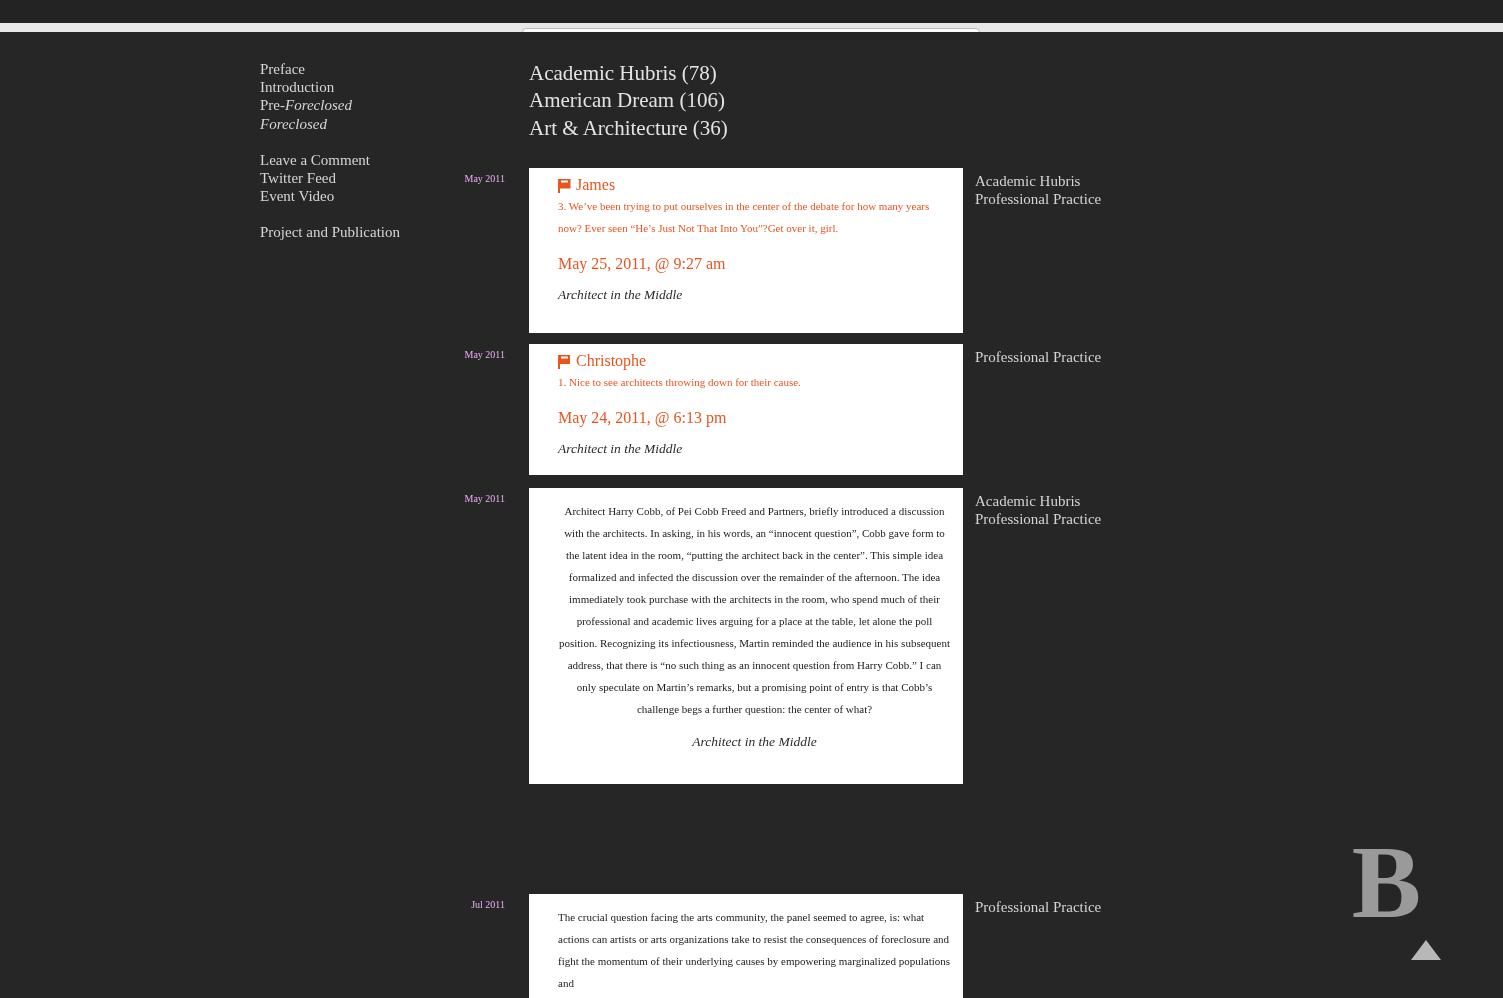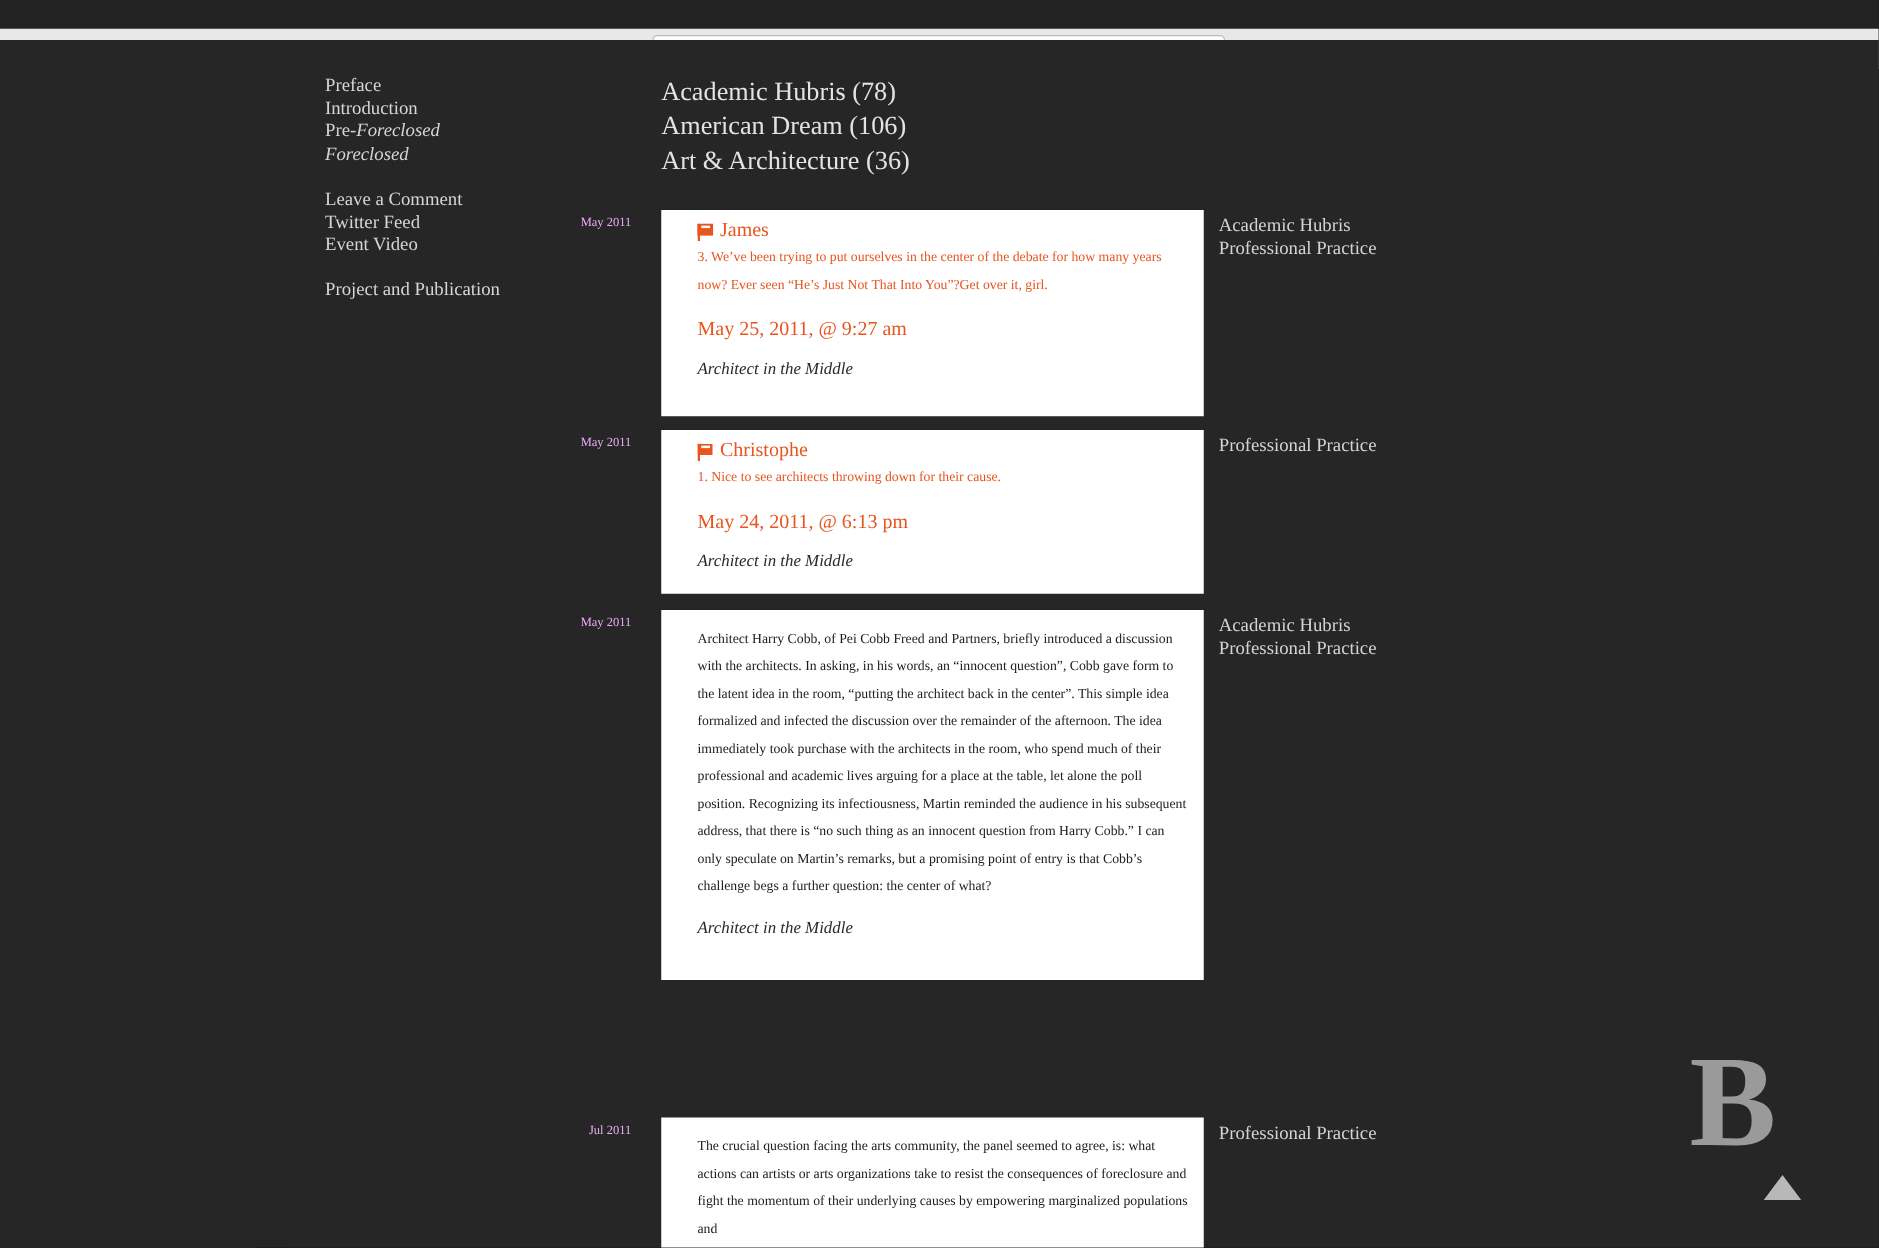--- a/index.html
+++ b/index.html
@@ -275,21 +275,21 @@
             <div class="stamp">May 24, 2011, @ 6:13 pm</div>
             <div class="source">Architect in the Middle</div>
           </div>
           <div class="tags">
             <span class="tag">Professional Practice</span>
           </div>
         </div>
 
         <div class="entry" style="height:398px;">
           <div class="date">May 2011</div>
-          <div class="card" style="height:296px;padding-top:12px;">
+          <div class="card" style="height:296px;padding-top:12px;text-align:center;">
             <div class="body">Architect Harry Cobb, of Pei Cobb Freed and Partners, briefly introduced a discussion with the architects. In asking, in his words, an “innocent question”, Cobb gave form to the latent idea in the room, “putting the architect back in the center”. This simple idea formalized and infected the discussion over the remainder of the afternoon. The idea immediately took purchase with the architects in the room, who spend much of their professional and academic lives arguing for a place at the table, let alone the poll position. Recognizing its infectiousness, Martin reminded the audience in his subsequent address, that there is “no such thing as an innocent question from Harry Cobb.” I can only speculate on Martin’s remarks, but a promising point of entry is that Cobb’s challenge begs a further question: the center of what?</div>
             <div class="source">Architect in the Middle</div>
           </div>
           <div class="tags">
             <span class="tag">Academic Hubris</span>
             <span class="tag">Professional Practice</span>
           </div>
         </div>
 
         <div class="entry" style="height:130px;">

